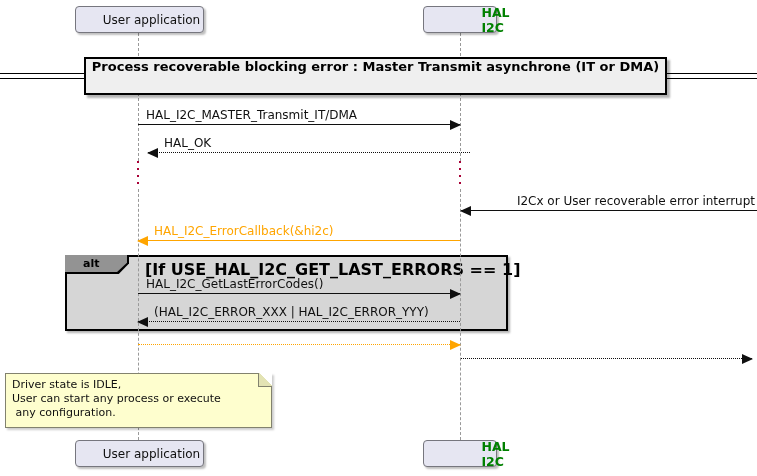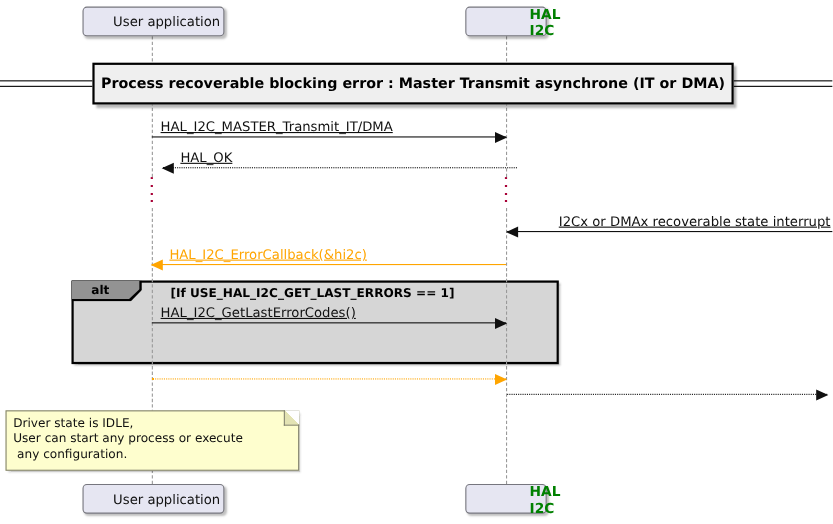--- a/index.html
+++ b/index.html
@@ -22,48 +22,48 @@
   .delay {
     position:absolute; width:2px; z-index:1;
     background-image:repeating-linear-gradient(to bottom, var(--delay-red) 0 2px, transparent 2px 7px);
   }
   
   .dbl { position:absolute; left:0; width:757px; height:0; border-top:1px solid #000; z-index:0; }
   
   .banner {
     position:absolute; left:84px; top:57px; width:583px; height:38px; box-sizing:border-box;
     background:var(--banner-bg); border:2px solid #000;
-    display:flex; align-items:center; justify-content:center;
+    display:flex; justify-content:center;
     font-size:13px; font-weight:bold; color:#000;
     box-shadow:3px 3px 2px rgba(0,0,0,0.3); z-index:3;
   }
   
   .msg { position:absolute; height:16px; font-size:12px; color:#101010; z-index:2; }
   .msg.orange { color:var(--orange); }
   .msg .line { position:absolute; left:0; right:0; bottom:0; height:0; border-top:1px solid currentColor; }
   .msg .line.dot { border-top-style:dotted; }
-  .msg .lbl { position:absolute; bottom:3px; left:8px; white-space:nowrap;text-decoration:underline; }
+  .msg .lbl { position:absolute; bottom:3px; left:8px; white-space:nowrap; }
   .msg .lbl.far { left:16px; }
   .msg .lbl.rgt { left:auto; right:2px; }
   .head { position:absolute; bottom:-5px; width:0; height:0;
           border-top:5px solid transparent; border-bottom:5px solid transparent; }
   .head.r { right:-1px; border-left:11px solid currentColor; }
   .head.l { left:-1px; border-right:11px solid currentColor; }
   
   .altbox {
     position:absolute; left:65px; top:255px; width:443px; height:76px; box-sizing:border-box;
     background:var(--alt-bg); border:2px solid #000;
     box-shadow:2px 2px 2px rgba(0,0,0,0.3); z-index:0;
   }
   .alt-tab { position:absolute; left:-2px; top:-2px; width:64px; height:19px; background:#000;
     clip-path:polygon(0 0,100% 0,100% 45%,84% 100%,0 100%); z-index:2; }
   .alt-tab-inner { position:absolute; left:0; top:0; width:62px; height:17px; background:var(--alt-tab);
     clip-path:polygon(0 0,100% 0,100% 45%,84% 100%,0 100%);
     font-size:11px; font-weight:bold; color:#000; line-height:17px; padding-left:18px; box-sizing:border-box; }
-  .alt-cond { position:absolute; left:88px; top:3px; font-size:11px; font-weight:bold; color:#000; white-space:nowrap; z-index:2; }
+  .alt-cond { position:absolute; left:78px; top:3px; font-size:16px; font-weight:bold; color:#000; white-space:nowrap; z-index:2; }
   
   .note {
     position:absolute; left:5px; top:373px; width:267px; height:55px; box-sizing:border-box;
     background:var(--note-bg); border:1px solid var(--note-border);
     padding:4px 6px 4px 6px; font-size:11px; line-height:14px; color:#101010;
     box-shadow:2px 2px 2px rgba(0,0,0,0.2); z-index:5;
   }
   .note .ln { white-space:pre; }
   .note-fold { position:absolute; top:-1px; right:-1px; width:13px; height:13px;
     background:linear-gradient(225deg,#ffffff 0 50%, #e3e3b4 50% 100%);
@@ -109,37 +109,42 @@
     <span class="head r"></span>
   </div>
 
   <div class="msg" style="left:148px; top:137px; width:322px">
     <span class="lbl far">HAL_OK</span>
     <div class="line dot"></div>
     <span class="head l"></span>
   </div>
 
   <div class="msg" style="left:461px; top:195px; width:296px">
-    <span class="lbl rgt">I2Cx or DMAx recoverable state interrupt</span>
+    <span class="lbl rgt">I2Cx or User recoverable error interrupt</span>
     <div class="line"></div>
     <span class="head l"></span>
   </div>
 
   <div class="msg orange" style="left:138px; top:225px; width:322px">
     <span class="lbl far">HAL_I2C_ErrorCallback(&amp;hi2c)</span>
     <div class="line"></div>
     <span class="head l"></span>
   </div>
 
   <div class="msg" style="left:138px; top:278px; width:322px">
     <span class="lbl">HAL_I2C_GetLastErrorCodes()</span>
     <div class="line"></div>
     <span class="head r"></span>
   </div>
 
+  <div class="msg" style="left:138px; top:306px; width:322px">
+    <span class="lbl far">(HAL_I2C_ERROR_XXX | HAL_I2C_ERROR_YYY)</span>
+    <div class="line dot"></div>
+    <span class="head l"></span>
+  </div>
 
   <div class="msg orange" style="left:138px; top:329px; width:322px">
     <div class="line dot"></div>
     <span class="head r"></span>
   </div>
 
   <div class="msg" style="left:461px; top:343px; width:291px">
     <div class="line dot"></div>
     <span class="head r"></span>
   </div>

